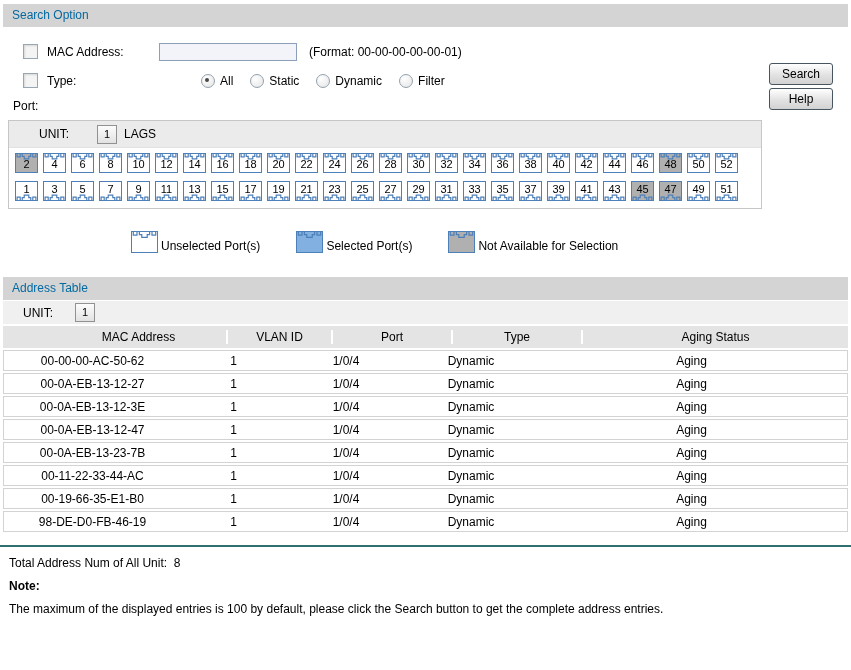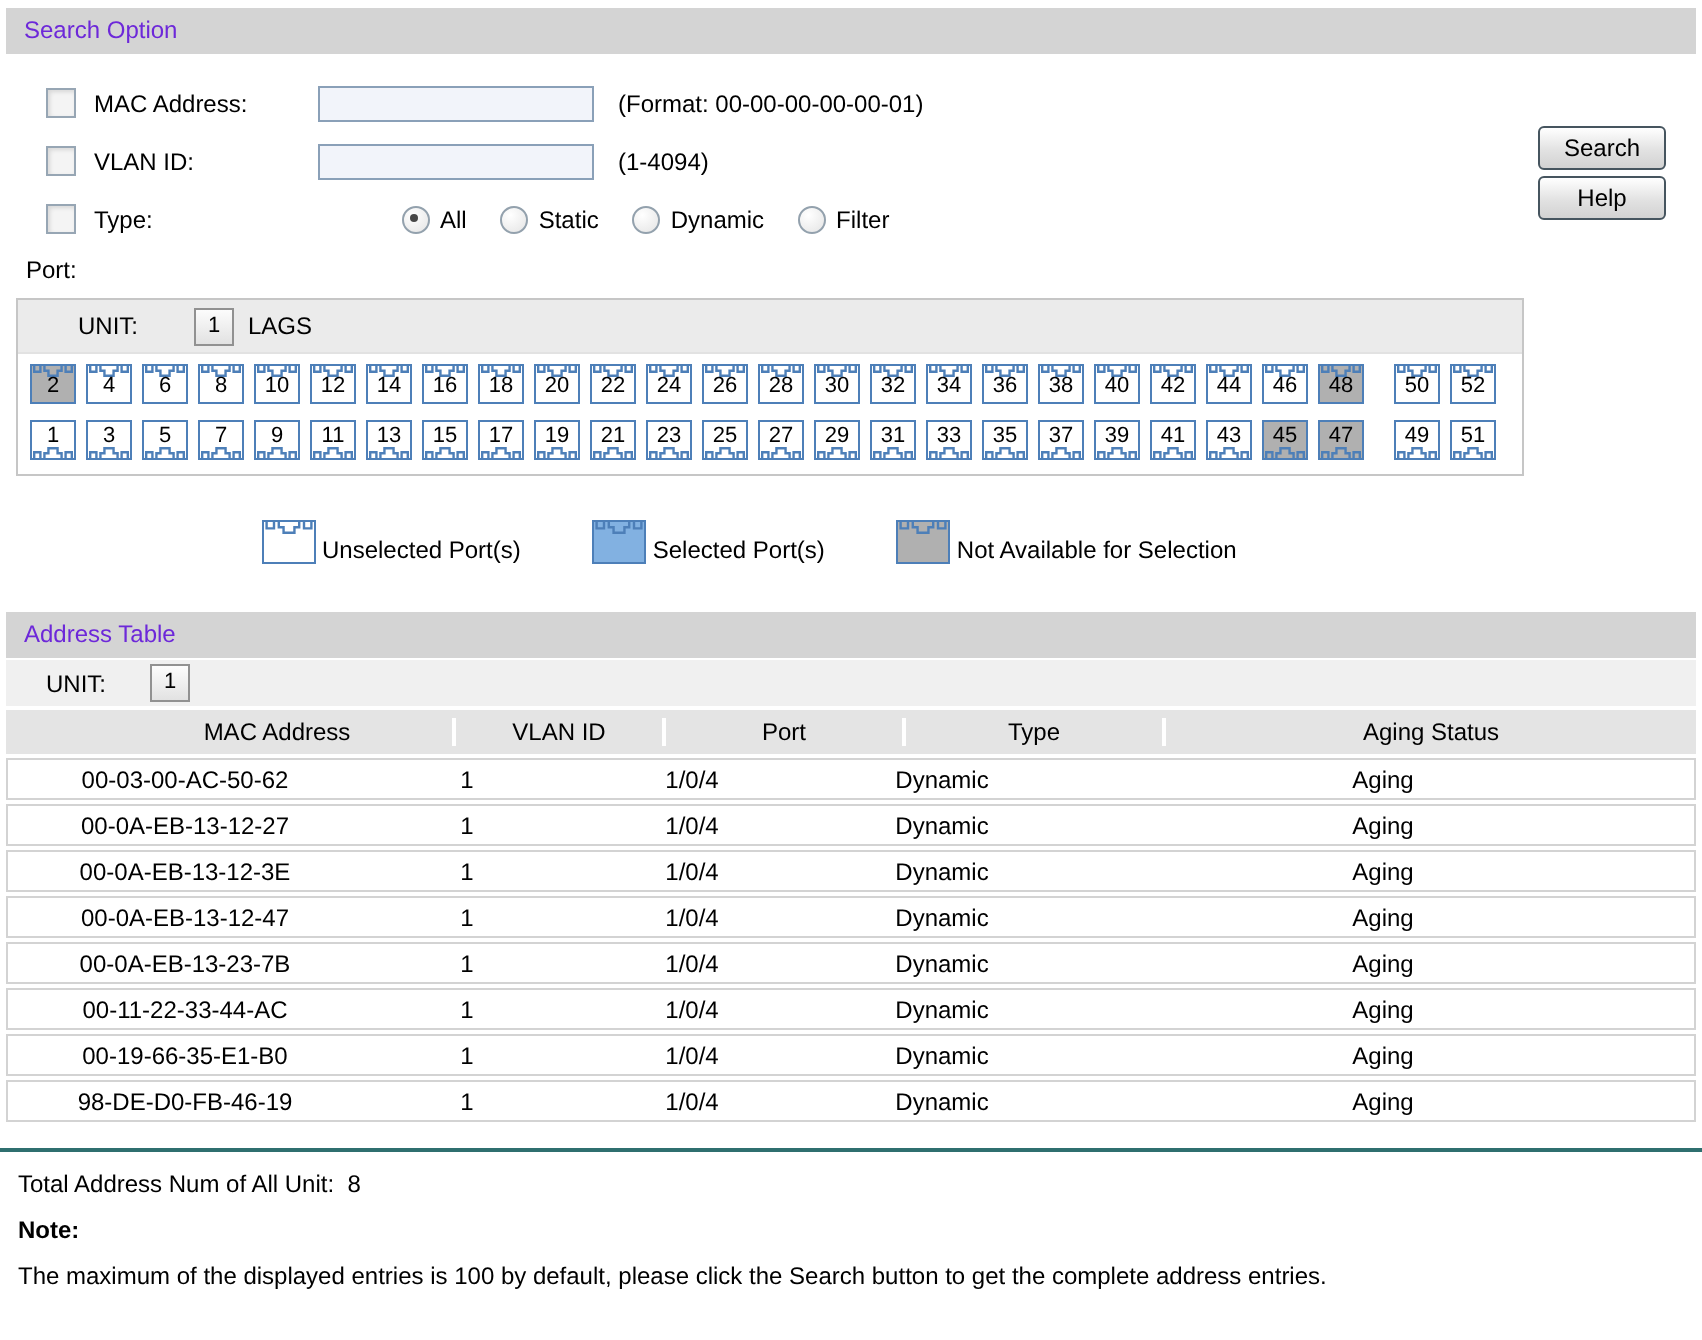--- a/index.html
+++ b/index.html
@@ -9,21 +9,21 @@
     --teal:#2f6f6f;
   }
   html,body{margin:0;padding:0;}
   body{
     width:851px;height:670px;overflow:hidden;background:#fff;
     font-family:"Liberation Sans",sans-serif;font-size:12px;color:#000;
     position:relative;
   }
   .page{padding:0 3px;}
 
-  .bar{height:23px;background:#d4d4d4;line-height:23px;padding-left:9px;color:#6d28d9;}
+  .bar{height:23px;background:#d4d4d4;line-height:23px;padding-left:9px;color:#0369a1;}
   .bar.search{margin-top:4px;}
 
   .form{position:relative;padding:10px 0 0 20px;}
   .frow{display:flex;align-items:center;height:29px;}
   .checkbox{width:13px;height:13px;border:1px solid #97a6b4;background:#f4f4f4;
     box-shadow:inset 1px 1px 2px rgba(0,0,0,.12);flex:0 0 auto;}
   .flabel{margin-left:9px;width:112px;}
   .tinput{width:132px;height:16px;border:1px solid #8aa0b8;background:#f2f4fa;
     font-family:"Liberation Sans",sans-serif;font-size:12px;padding:0 2px;}
   .hint{margin-left:12px;}
@@ -48,21 +48,21 @@
   .unit-btn{width:18px;height:17px;border:1px solid #919191;background:linear-gradient(#fcfcfc,#e2e2e2);
     text-align:center;line-height:17px;font-size:11px;}
   .unit-bar .unit-btn{margin-left:28px;}
   .lags{margin-left:7px;}
 
   .ports{padding:5px 5px 7px 6px;}
   .prow{display:flex;}
   .prow + .prow{margin-top:8px;}
   .port{width:23px;height:20px;border:1px solid var(--port-border);position:relative;background:#fff;
     margin-right:5px;box-sizing:border-box;color:var(--port-border);cursor:pointer;flex:0 0 auto;}
-  .port.gap{margin-left:10px;}
+  .port.gap{margin-left:0;}
   .port.na{background:var(--port-na);}
   .port svg{position:absolute;left:0;top:0;width:100%;height:100%;display:block;}
   .num{position:absolute;left:0;right:0;text-align:center;font-size:11px;line-height:11px;color:#000;}
   .port.top .num{bottom:2px;}
   .port.bottom .num{top:2px;}
 
   .legend{display:flex;align-items:center;margin-top:22px;padding-left:128px;}
   .legend-item{display:flex;align-items:flex-end;margin-right:36px;}
   .licon{width:27px;height:22px;border:1px solid var(--port-border);position:relative;display:inline-block;
     box-sizing:border-box;color:var(--port-border);background:#fff;}
@@ -102,26 +102,20 @@
   <div class="bar search">
     <span>Search Option</span>
   </div>
 
   <div class="form">
     <div class="frow">
       <span class="checkbox"></span>
       <span class="flabel">MAC Address:</span>
       <input class="tinput" type="text" value="" style="">
       <span class="hint">(Format: 00-00-00-00-00-01)</span>
-    </div>
-    <div class="frow">
-      <span class="checkbox"></span>
-      <span class="flabel">VLAN ID:</span>
-      <input class="tinput" type="text" value="" style="">
-      <span class="hint">(1-4094)</span>
     </div>
     <div class="frow">
       <span class="checkbox"></span>
       <span class="flabel">Type:</span>
       <span class="radiogroup">
           <span class="ritem">
             <span class="radio sel"></span>
             <span class="rlabel">All</span>
           </span>
           <span class="ritem">
@@ -512,21 +506,21 @@
   <div class="tbl">
     <div class="thead">
         <div class="th c0">MAC Address</div>
         <div class="th c1">VLAN ID</div>
         <div class="th c2">Port</div>
         <div class="th c3">Type</div>
         <div class="th c4">Aging Status</div>
       </div>
     <div>
         <div class="trow">
-          <div class="td c0">00-03-00-AC-50-62</div>
+          <div class="td c0">00-00-00-AC-50-62</div>
           <div class="td c1">1</div>
           <div class="td c2">1/0/4</div>
           <div class="td c3">Dynamic</div>
           <div class="td c4">Aging</div>
         </div>
         <div class="trow">
           <div class="td c0">00-0A-EB-13-12-27</div>
           <div class="td c1">1</div>
           <div class="td c2">1/0/4</div>
           <div class="td c3">Dynamic</div>

